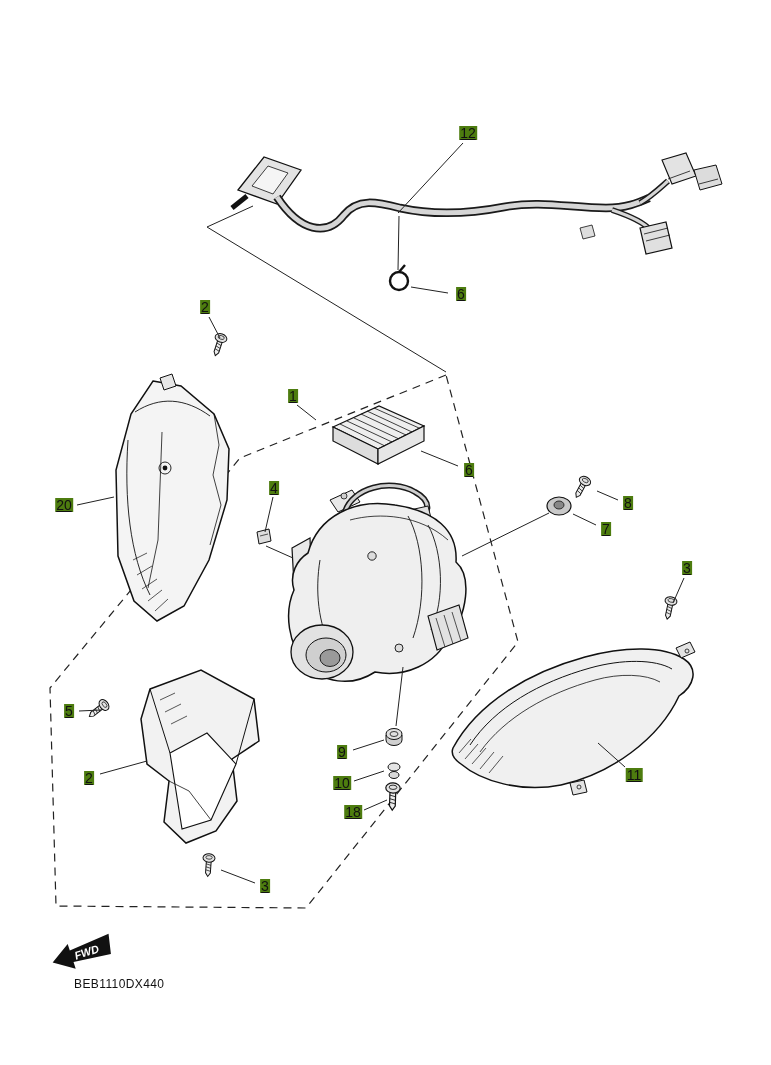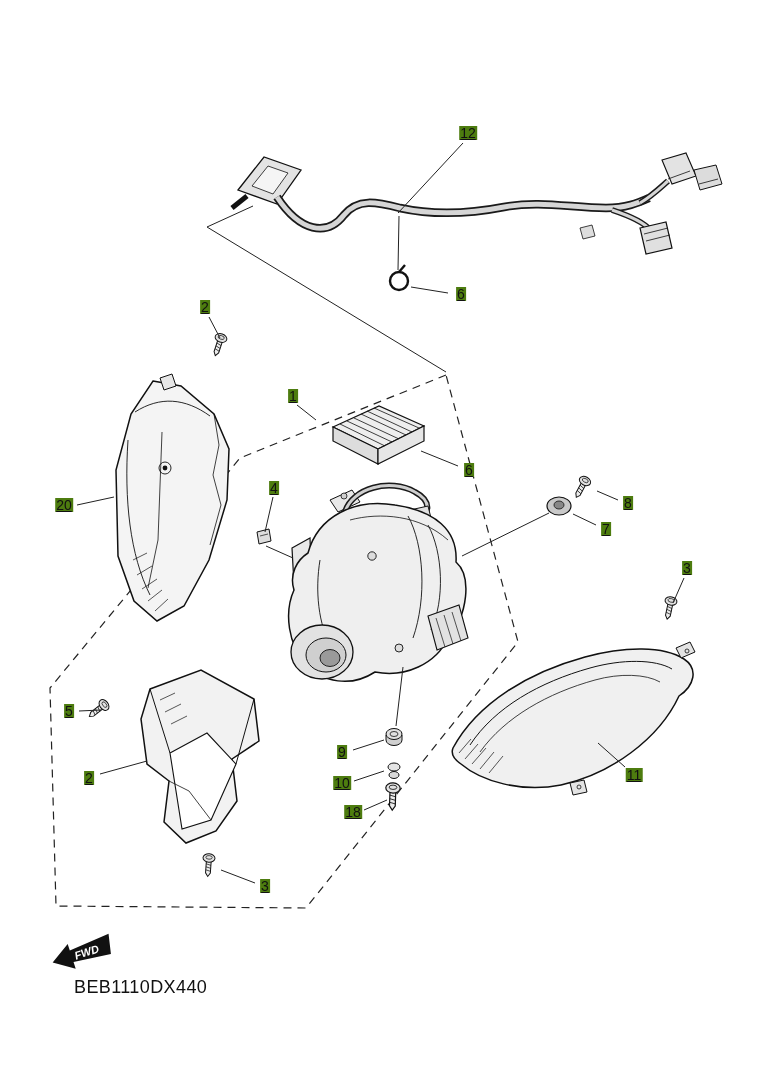--- a/index.html
+++ b/index.html
@@ -6,21 +6,21 @@
   .stage{
     position:relative;width:771px;height:1065px;background:#ffffff;
     font-family:"Liberation Sans",sans-serif;color:#111;overflow:hidden;
   }
   .stage svg{position:absolute;left:0;top:0;}
   .callout{
     position:absolute;transform:translate(-50%,-50%);
     font-size:14px;line-height:1;color:#111;background:#4d7c0f;padding:0 1px;text-decoration:underline;
   }
   .code{
-    position:absolute;left:74px;top:977px;font-size:18px;
+    position:absolute;left:74px;top:977px;font-size:12px;
     letter-spacing:.4px;color:#111;
   }
 </style>
 </head>
 <body>
 
 <div class="stage">
 
   <svg width="771" height="1065" viewBox="0 0 771 1065">
     <defs>

